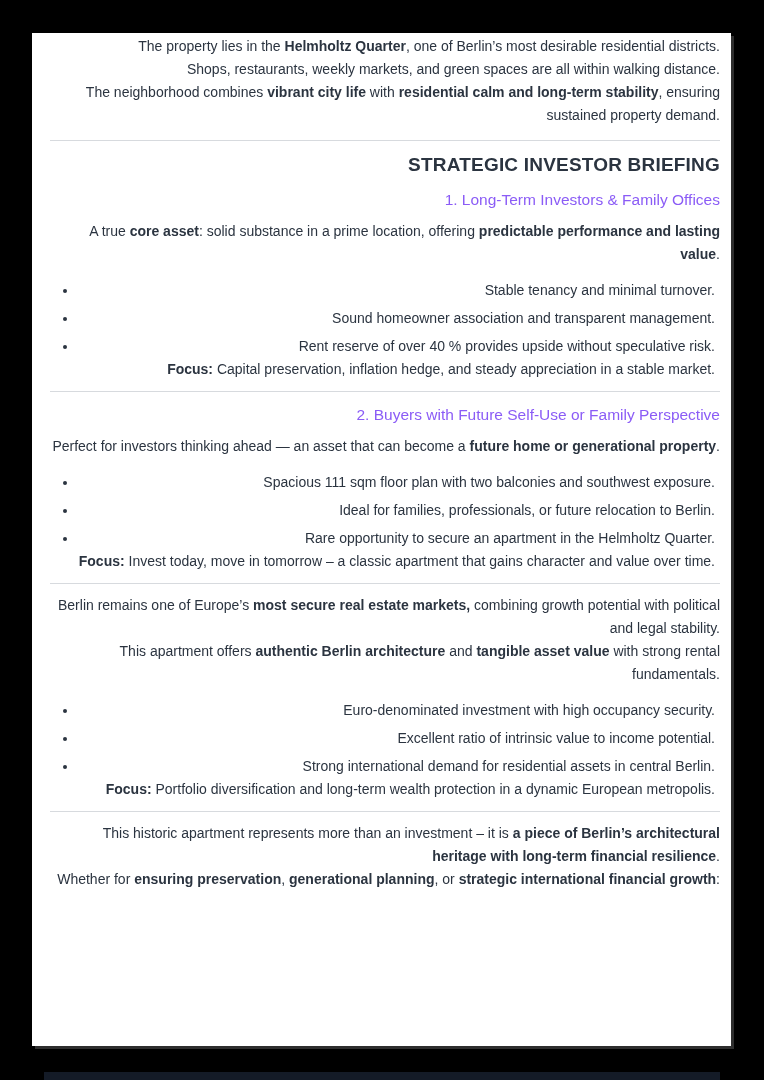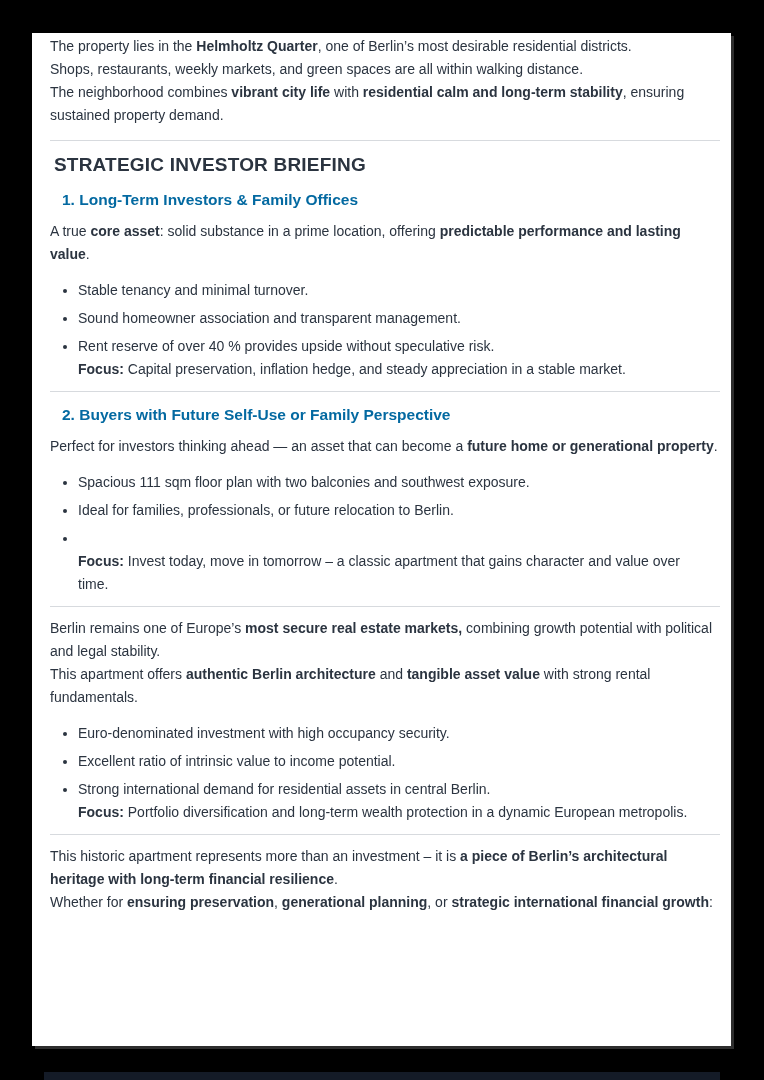--- a/index.html
+++ b/index.html
@@ -9,20 +9,21 @@
     height: 1080px;
     background: #000000;
     overflow: hidden;
     font-family: "Liberation Sans", "DejaVu Sans", sans-serif;
   }
   .stage {
     position: relative;
     width: 764px;
     height: 1048px;
     background: #000000;
+    text-align: right;
   }
   .page {
     position: absolute;
     left: 32px;
     top: 33px;
     width: 699px;
     height: 1013px;
     background: #ffffff;
     box-sizing: border-box;
     padding: 2px 11px 0 18px;
@@ -43,30 +44,30 @@
     font-size: 19px;
     line-height: 24px;
     font-weight: 700;
     margin: 12px 0 10px 4px;
     color: #2b3440;
     letter-spacing: 0.2px;
   }
   .page h3 {
     font-size: 15.5px;
     line-height: 21px;
-    font-weight: 700;
+    font-weight: 400;
     margin: 12px 0 10px 12px;
-    color: #0369a1;
+    color: #8b5cf6;
   }
   .page ul {
     margin: 12px 0 4px 0;
     padding: 0 0 0 28px;
   }
   .page li {
-    margin: 0 15px 5px 0;
+    margin: 0 5px 5px 0;
     padding-left: 0;
   }
   .next-page-edge {
     position: absolute;
     left: 44px;
     top: 1072px;
     width: 676px;
     height: 8px;
     background: #141b27;
   }
@@ -91,21 +92,21 @@
       <li><span>Rent reserve of over 40 % provides upside without speculative risk.</span><br><b>Focus:</b><span> Capital preservation, inflation hedge, and steady appreciation in a stable market.</span></li>
     </ul>
 
     <hr>
 
     <h3>2. Buyers with Future Self-Use or Family Perspective</h3>
     <p><span>Perfect for investors thinking ahead — an asset that can become a </span><b>future home or generational property</b><span>.</span></p>
     <ul>
       <li><span>Spacious 111 sqm floor plan with two balconies and southwest exposure.</span></li>
       <li><span>Ideal for families, professionals, or future relocation to Berlin.</span></li>
-      <li><br><b>Focus:</b><span> Invest today, move in tomorrow – a classic apartment that gains character and value over time.</span></li>
+      <li><span>Rare opportunity to secure an apartment in the Helmholtz Quarter.</span><br><b>Focus:</b><span> Invest today, move in tomorrow – a classic apartment that gains character and value over time.</span></li>
     </ul>
 
     <hr>
 
     <p><span>Berlin remains one of Europe’s </span><b>most secure real estate markets,</b><span> combining growth potential with political and legal stability.</span><br><span>This apartment offers </span><b>authentic Berlin architecture</b><span> and </span><b>tangible asset value</b><span> with strong rental fundamentals.</span></p>
     <ul>
       <li><span>Euro-denominated investment with high occupancy security.</span></li>
       <li><span>Excellent ratio of intrinsic value to income potential.</span></li>
       <li><span>Strong international demand for residential assets in central Berlin.</span><br><b>Focus:</b><span> Portfolio diversification and long-term wealth protection in a dynamic European metropolis.</span></li>
     </ul>

